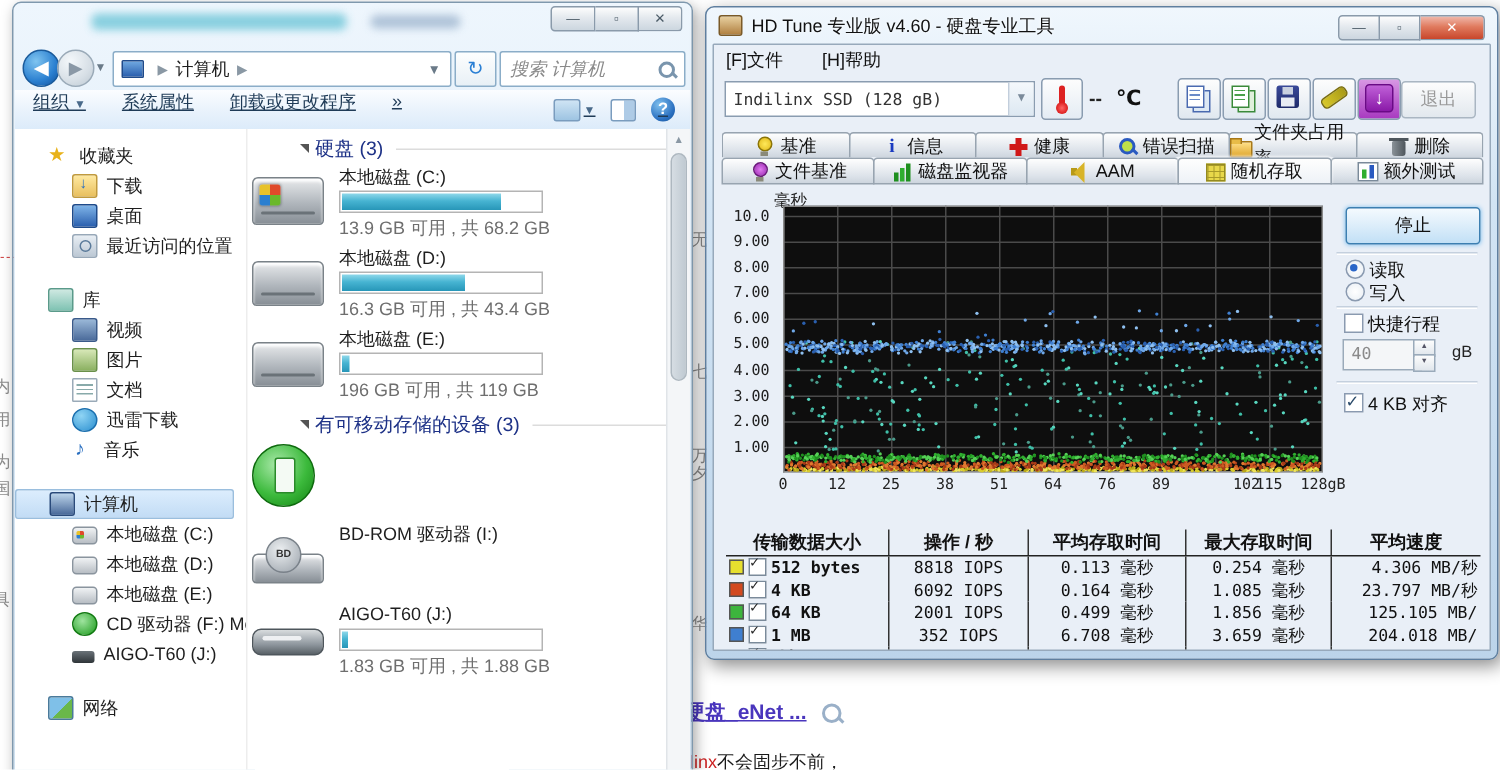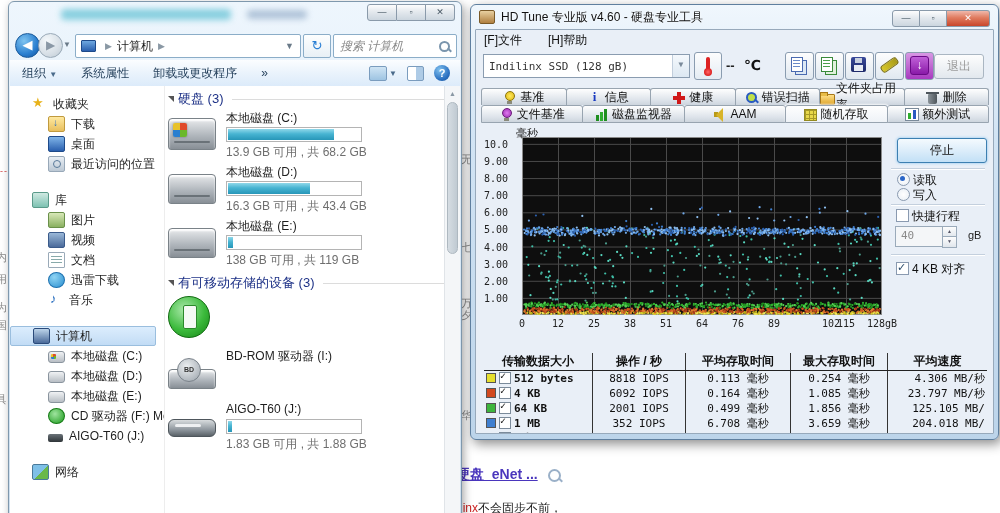--- a/index.html
+++ b/index.html
@@ -46,21 +46,21 @@
   .refreshbtn{position:absolute;left:294px;top:32px;width:26px;height:22px;background:linear-gradient(180deg,#fdfefe,#e8f0f6);
     border:1px solid #8badc8;border-radius:2px;color:#2a7fd4;font-size:13px;text-align:center;line-height:21px;}
   .searchbox{position:absolute;left:324px;top:32px;width:122px;height:22px;background:#fff;border:1px solid #8badc8;border-radius:2px;
     display:flex;align-items:center;}
   .searchbox .ph{font-size:12px;color:#8a8a8a;font-style:italic;padding-left:6px;}
   .mag{margin-left:auto;margin-right:6px;width:7px;height:7px;border:2px solid #7a95ad;border-radius:50%;position:relative;}
   .mag::after{content:"";position:absolute;left:6px;top:6px;width:5px;height:2px;background:#7a95ad;transform:rotate(45deg);}
   
   .cmdbar{position:absolute;left:1px;right:1px;top:58px;height:26px;
     background:linear-gradient(180deg,#fbfdff,#eaf3fc 50%,#dcebfa);border-bottom:1px solid #c8d6e4;
-    display:flex;align-items:center;font-size:12px;color:#1f3b57;}
+    display:flex;font-size:12px;color:#1f3b57;text-decoration:underline;}
   .cmditem{padding:0 12px;white-space:nowrap;}
   .cmdchev{font-size:8px;color:#4a6a8a;}
   .cmd-right{margin-left:auto;display:flex;align-items:center;gap:10px;padding-right:10px;}
   .viewicon{width:16px;height:13px;background:linear-gradient(180deg,#cfe4f4,#9ec4e2);border:1px solid #7a9cbe;border-radius:2px;}
   .paneicon{width:15px;height:13px;border:1px solid #7a9cbe;border-radius:2px;background:linear-gradient(90deg,#fff 0 55%,#aecbe6 55%);}
   .helpicon{width:16px;height:16px;border-radius:50%;background:radial-gradient(circle at 35% 30%,#7fc0ee,#2a6fc0 65%,#14508f);
     color:#fff;font-size:11px;font-weight:bold;text-align:center;line-height:16px;}
   
   .expl-content{position:absolute;left:1px;right:1px;top:84px;bottom:0;background:#fff;overflow:hidden;}
   .sidebar{position:absolute;left:0;top:0;bottom:0;width:154px;background:#fff;padding-top:8px;}
@@ -87,21 +87,21 @@
   .sicon.computer{background:linear-gradient(180deg,#bcd4ea,#4a6a9a);border:1px solid #2a4a7a;border-radius:2px;}
   .sicon.disk,.sicon.disk-c{background:linear-gradient(180deg,#f0f2f4,#b8bec4);border:1px solid #8a949e;border-radius:3px;height:10px;margin-top:2px;}
   .sicon.disk-c::after{content:"";position:absolute;left:2px;top:2px;width:5px;height:5px;
     background:conic-gradient(#e04a2a 0 25%,#6ab82a 0 50%,#2a7fd0 0 75%,#e8c22a 0);border-radius:1px;}
   .sicon.cd{background:radial-gradient(circle at 40% 35%,#9fe49f,#1c9a1c);border-radius:50%;border:1px solid #127a12;}
   .sicon.usb{background:linear-gradient(180deg,#6a7278,#2e3438);border-radius:2px;height:8px;margin-top:3px;}
   .sicon.network{background:linear-gradient(135deg,#7fc0e8 0 55%,#6ab84a 55%);border:1px solid #4a7a9a;border-radius:2px;}
   .side-sep{position:absolute;left:154px;top:0;bottom:0;width:1px;background:#ededed;}
   
   .mainpanel{position:absolute;left:156px;right:16px;top:0;bottom:0;}
-  .grp-head{display:flex;align-items:center;height:18px;margin-top:4px;}
+  .grp-head{display:flex;align-items:center;height:18px;margin-top:4px;padding-left:32px;}
   .gtri{width:0;height:0;border-top:6px solid #555;border-left:6px solid transparent;margin:0 4px 0 2px;}
   .gtitle{font-size:13px;color:#1e3287;white-space:nowrap;}
   .grule{flex:1;height:1px;background:#dcdcdc;margin-left:8px;}
   .drive-item{position:relative;height:54px;}
   .dicon{position:absolute;left:2px;top:7px;width:46px;height:36px;}
   .dbody{position:absolute;left:60px;top:2px;right:0;}
   .dname{font-size:12px;color:#1e1e1e;height:16px;}
   .dbar{width:132px;height:11px;border:1px solid #b4b4b4;background:#fff;padding:1px;margin:1px 0 2px 0;}
   .dfill{height:100%;background:linear-gradient(180deg,#8fd8ea,#47b4d2 45%,#2796b8);}
   .dcap{font-size:12px;color:#6e6e6e;height:16px;}
@@ -192,21 +192,21 @@
   .ti-speaker::before{content:"";position:absolute;left:0;top:4px;width:4px;height:5px;background:#b89a18;}
   .ti-speaker::after{content:"";position:absolute;left:2px;top:0;border:7px solid transparent;border-right:7px solid #d8b428;border-left:none;}
   .ti-grid-yellow{background:#e8d84a;border:1px solid #948a20;width:11px;height:10px;margin-top:1px;
     background-image:linear-gradient(#a89a28 1px,transparent 1px),linear-gradient(90deg,#a89a28 1px,transparent 1px);background-size:4px 4px;}
   .ti-chart-mini{background:#fff;border:1px solid #7a8a9a;width:12px;height:11px;margin-top:1px;}
   .ti-chart-mini::before{content:"";position:absolute;left:2px;bottom:1px;width:3px;height:6px;background:#2fae2f;}
   .ti-chart-mini::after{content:"";position:absolute;left:7px;bottom:1px;width:3px;height:9px;background:#2a5ac0;}
   
   .ms-label{position:absolute;left:40px;top:96px;font-size:11px;color:#222;}
   #plotwrap{position:absolute;left:46px;top:107px;width:360px;height:178px;}
-  .ytick{position:absolute;width:34px;text-align:left;font-family:"DejaVu Sans Mono","Liberation Mono",monospace;font-size:10px;color:#222;}
+  .ytick{position:absolute;width:34px;text-align:center;font-family:"DejaVu Sans Mono","Liberation Mono",monospace;font-size:10px;color:#222;}
   .xtick{position:absolute;top:288px;font-family:"DejaVu Sans Mono","Liberation Mono",monospace;font-size:10px;color:#222;transform:translateX(-50%);}
   
   .stopbtn{position:absolute;left:421px;top:108px;width:88px;height:23px;border:1px solid #3c7fb1;border-radius:3px;
     background:linear-gradient(180deg,#f4fafe,#dcedfa 50%,#c2e0f6);font-size:12px;color:#111;text-align:center;line-height:22px;
     box-shadow:0 0 3px #7fc0ee;}
   .rp-sep{position:absolute;left:415px;right:8px;height:1px;background:#c4d0de;border-bottom:1px solid #fff;}
   .radio{position:absolute;width:11px;height:11px;border:1px solid #8a9ab0;border-radius:50%;background:radial-gradient(#fff,#e8eef4);}
   .radio.on::after{content:"";position:absolute;left:2px;top:2px;width:5px;height:5px;border-radius:50%;background:#2a66c8;}
   .chk{position:absolute;width:11px;height:11px;border:1px solid #8a9ab0;background:#fff;}
   .chk.on::after{content:"✓";position:absolute;left:0px;top:-2px;font-size:11px;font-weight:bold;color:#2a4a6a;}
@@ -314,26 +314,26 @@
         </div>
         <div class="side-item ind">
           <span class="sicon recent"></span>
           <span class="slabel">最近访问的位置</span>
         </div>
         <div class="side-item gap">
           <span class="sicon libraries"></span>
           <span class="slabel">库</span>
         </div>
         <div class="side-item ind">
+          <span class="sicon videos"></span>
+          <span class="slabel">视频</span>
+        </div>
+        <div class="side-item ind">
           <span class="sicon pictures"></span>
           <span class="slabel">图片</span>
-        </div>
-        <div class="side-item ind">
-          <span class="sicon videos"></span>
-          <span class="slabel">视频</span>
         </div>
         <div class="side-item ind">
           <span class="sicon documents"></span>
           <span class="slabel">文档</span>
         </div>
         <div class="side-item ind">
           <span class="sicon thunder"></span>
           <span class="slabel">迅雷下载</span>
         </div>
         <div class="side-item ind">
@@ -396,21 +396,21 @@
             <div class="dcap">16.3 GB 可用 , 共 43.4 GB</div>
           </div>
         </div>
         <div class="drive-item">
           <div class="dicon hdd"></div>
           <div class="dbody">
             <div class="dname">本地磁盘 (E:)</div>
             <div class="dbar">
               <div class="dfill" style="width: 4%;"></div>
             </div>
-            <div class="dcap">138 GB 可用 , 共 119 GB</div>
+            <div class="dcap">196 GB 可用 , 共 119 GB</div>
           </div>
         </div>
         <div class="grp-head">
           <span class="gtri"></span>
           <span class="gtitle">有可移动存储的设备 (3)</span>
           <span class="grule"></span>
         </div>
         <div class="drive-item">
           <div class="dicon cd-green"></div>
         </div>

